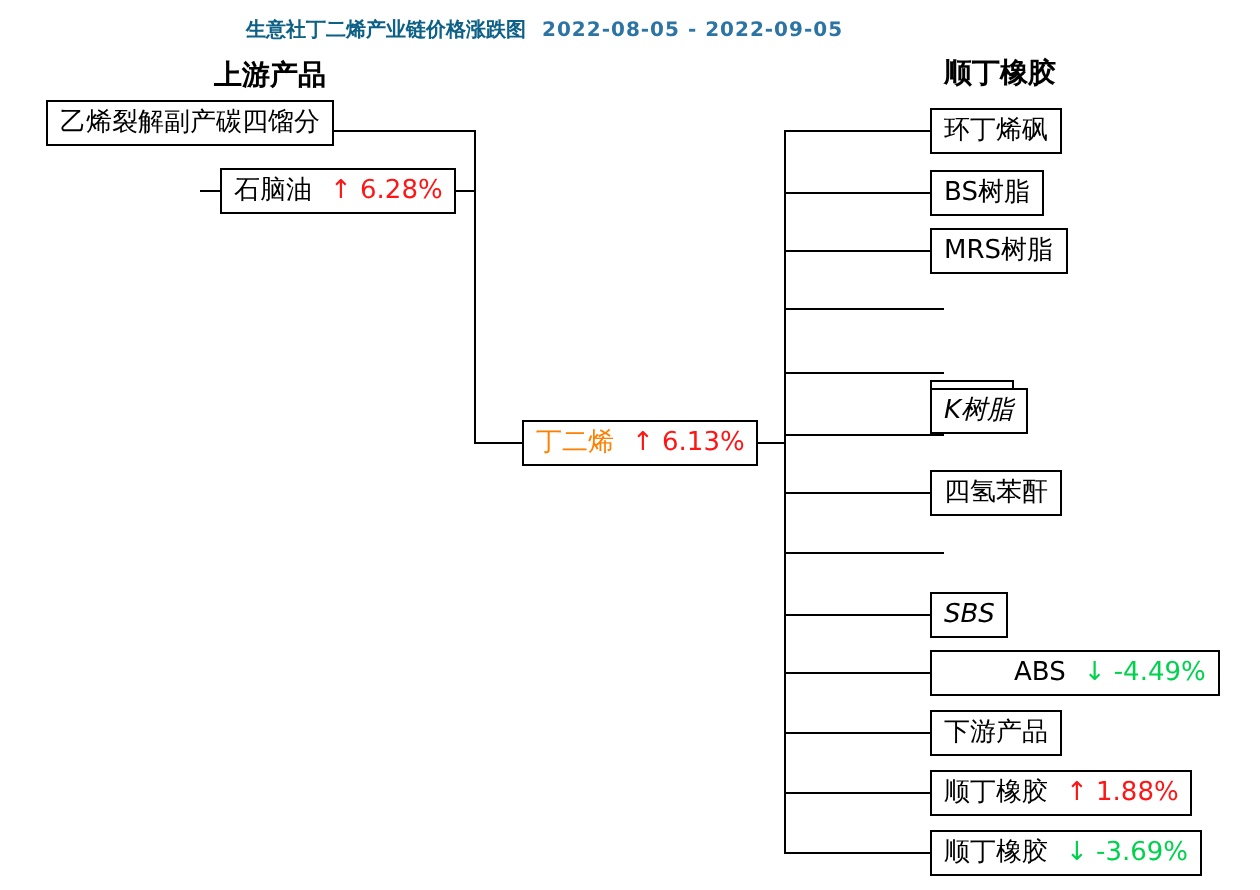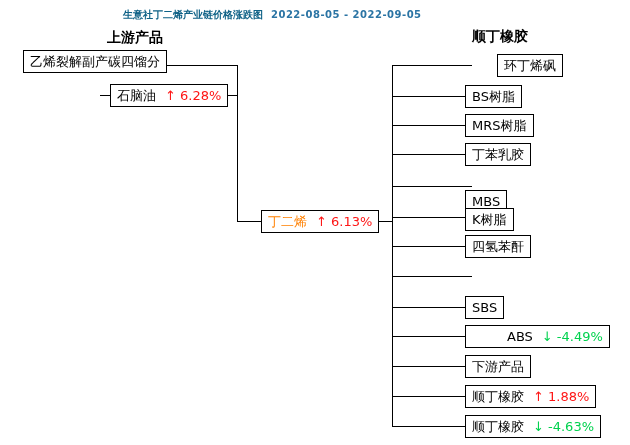--- a/index.html
+++ b/index.html
@@ -68,50 +68,47 @@
     <span>乙烯裂解副产碳四馏分</span>
   </div>
   <div class="node" style="left:63px;top:84px;margin-left:47px;">
     <span>石脑油</span><span class="delta up">↑ 6.28%</span>
   </div>
 
   <div class="node" style="left:261px;top:210px;">
     <span class="center-label">丁二烯</span><span class="delta up">↑ 6.13%</span>
   </div>
 
-  <div class="node ds" style="top:54px;margin-left:32px;">
+  <div class="node ds" style="top:54px;">
     <span>环丁烯砜</span>
   </div>
   <div class="node ds" style="top:114px;">
     <span>MRS树脂</span>
   </div>
   <div class="node ds" style="top:85px;">
     <span>BS树脂</span>
   </div>
-  <div class="node ds" style="top:143px;">
-    <span>丁苯乳胶</span>
-  </div>
   <div class="node ds" style="top:190px;">
     <span>MBS</span>
   </div>
-  <div class="node ds" style="top:208px;">
+  <div class="node ds" style="top:194px;font-style:italic;">
     <span>K树脂</span>
   </div>
   <div class="node ds" style="top:235px;">
     <span>四氢苯酐</span>
   </div>
-  <div class="node ds" style="top:296px;">
+  <div class="node ds" style="top:296px;font-style:italic;">
     <span>SBS</span>
   </div>
   <div class="node ds" style="top:325px;padding-left:41px;">
     <span>ABS</span><span class="delta down">↓ -4.49%</span>
   </div>
   <div class="node ds" style="top:355px;">
     <span>下游产品</span>
   </div>
   <div class="node ds" style="top:385px;">
     <span>顺丁橡胶</span><span class="delta up">↑ 1.88%</span>
   </div>
   <div class="node ds" style="top:415px;">
-    <span>顺丁橡胶</span><span class="delta down">↓ -4.63%</span>
+    <span>顺丁橡胶</span><span class="delta down">↓ -3.69%</span>
   </div>
 
 </div>
 
 </body></html>

